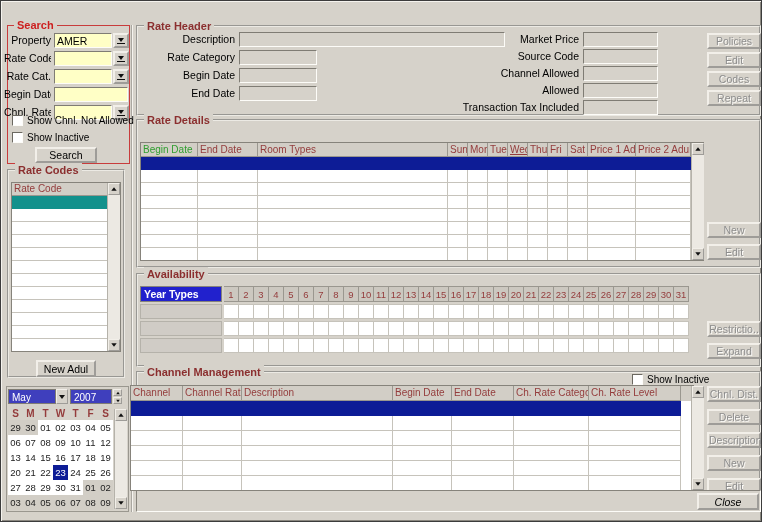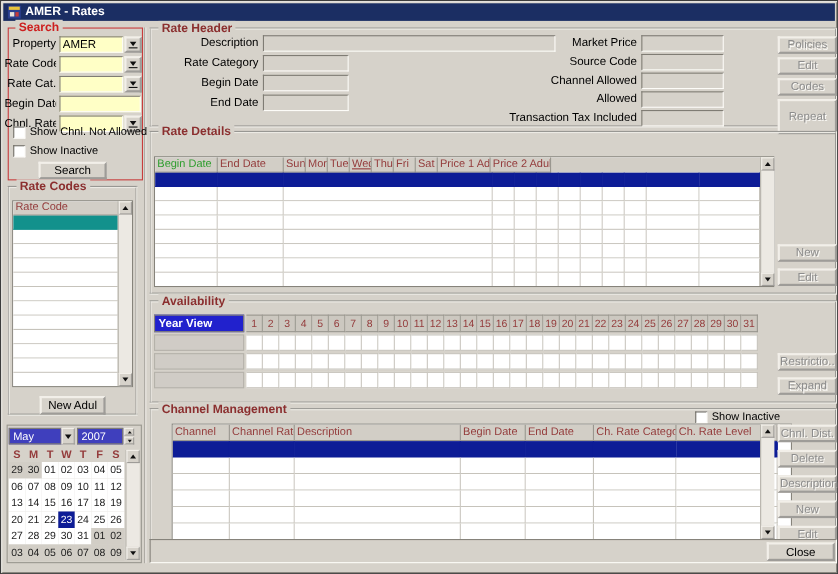--- a/index.html
+++ b/index.html
@@ -79,29 +79,20 @@
   .cal-cell.out{background:#d2cec6;}
   .cal-cell.selected{background:#0d1c96;color:#fff;}
 
   .bottombar{position:absolute;border:1px solid;border-color:#86837b #fdfcf8 #fdfcf8 #86837b;background:#d6d2ca;}
   .vsep{position:absolute;width:2px;border-left:1px solid #aaa7a0;border-right:1px solid #f5f3ee;}
 </style>
 </head>
 <body>
 
 <div class="window">
-  <div class="titlebar">
-    <svg width="12" height="12">
-      <rect x="0" y="0" width="12" height="12" fill="#2a3f8f"></rect>
-      <rect x="1" y="1" width="10" height="3" fill="#e8c43a"></rect>
-      <rect x="2" y="6" width="4" height="4" fill="#e8e4da"></rect>
-      <rect x="7" y="6" width="3" height="4" fill="#c43a3a"></rect>
-    </svg>
-    <span>AMER - Rates</span>
-  </div>
 
   <div class="client">
     <div class="vsep" style="left:128px;top:6px;height:487px;"></div>
 
     <div class="group search-group" style="left:4px;top:6px;width:123px;height:139px;">
       <span class="legend">Search</span>
     </div>
     <div id="search-fields">
         <span class="flabel" style="left: 1px; top: 14px; width: 47px;">Property</span>
         <input class="field" readonly="" value="AMER" style="left: 51px; top: 14px; width: 58px;">
@@ -296,30 +287,31 @@
         <input class="field gray" readonly="" style="left: 580px; top: 47px; width: 75px;">
         <span class="flabel" style="left: 400px; top: 64px; width: 176px;">Allowed</span>
         <input class="field gray" readonly="" style="left: 580px; top: 64px; width: 75px;">
         <span class="flabel" style="left: 400px; top: 81px; width: 176px;">Transaction Tax Included</span>
         <input class="field gray" readonly="" style="left: 580px; top: 81px; width: 75px;">
       </div>
     <div id="rate-header-buttons">
         <button class="btn disabled" style="left: 704px; top: 14px; width: 54px; height: 16px;">Policies</button>
         <button class="btn disabled" style="left: 704px; top: 33px; width: 54px; height: 16px;">Edit</button>
         <button class="btn disabled" style="left: 704px; top: 52px; width: 54px; height: 16px;">Codes</button>
-        <button class="btn disabled" style="left: 704px; top: 71px; width: 54px; height: 32px;">Repeat</button>
+        <button class="btn disabled" style="left: 704px; top: 71px; width: 54px; height: 16px;">Repeat</button>
       </div>
 
     <div class="group" style="left:133px;top:100px;width:625px;height:149px;">
       <span class="legend">Rate Details</span>
     </div>
     <div class="tbl" id="rate-details-table" style="left:137px;top:123px;width:564px;height:119px;">
         <div class="thead">
           <div class="th green" style="width: 57px; height: 14px; line-height: 13px;">Begin Date</div>
           <div class="th" style="width: 60px; height: 14px; line-height: 13px;">End Date</div>
+          <div class="th" style="width: 190px; height: 14px; line-height: 13px;">Room Types</div>
           <div class="th" style="width: 20px; height: 14px; line-height: 13px;">Sun</div>
           <div class="th" style="width: 20px; height: 14px; line-height: 13px;">Mon</div>
           <div class="th" style="width: 20px; height: 14px; line-height: 13px;">Tue</div>
           <div class="th" style="width: 20px; height: 14px; line-height: 13px; text-decoration: underline;">Wed</div>
           <div class="th" style="width: 20px; height: 14px; line-height: 13px;">Thu</div>
           <div class="th" style="width: 20px; height: 14px; line-height: 13px;">Fri</div>
           <div class="th" style="width: 20px; height: 14px; line-height: 13px;">Sat</div>
           <div class="th" style="width: 48px; height: 14px; line-height: 13px;">Price 1 Adul</div>
           <div class="th" style="width: 55px; height: 14px; line-height: 13px;">Price 2 Adul</div>
         </div>
@@ -446,21 +438,21 @@
     </div>
     <div id="rate-details-buttons">
         <button class="btn disabled" style="left: 704px; top: 203px; width: 54px; height: 16px;">New</button>
         <button class="btn disabled" style="left: 704px; top: 225px; width: 54px; height: 16px;">Edit</button>
       </div>
 
     <div class="group" style="left:133px;top:254px;width:625px;height:94px;">
       <span class="legend">Availability</span>
     </div>
     <div class="av-header" id="av-header" style="left:137px;top:267px;">
-      <div class="av-yv">Year View</div>
+      <div class="av-yv">Year Types</div>
     <div class="av-day">1</div>
         <div class="av-day">2</div>
         <div class="av-day">3</div>
         <div class="av-day">4</div>
         <div class="av-day">5</div>
         <div class="av-day">6</div>
         <div class="av-day">7</div>
         <div class="av-day">8</div>
         <div class="av-day">9</div>
         <div class="av-day">10</div>
@@ -593,21 +585,21 @@
     <div id="availability-buttons">
         <button class="btn disabled" style="left: 704px; top: 302px; width: 54px; height: 16px;">Restrictio..</button>
         <button class="btn disabled" style="left: 704px; top: 324px; width: 54px; height: 16px;">Expand</button>
       </div>
 
     <div class="group" style="left:133px;top:352px;width:625px;height:121px;">
       <span class="legend">Channel Management</span>
     </div>
     <div class="cb" style="left:629px;top:355px;"></div>
     <span class="cb-label" style="left:644px;top:355px;">Show Inactive</span>
-    <div class="tbl" id="channel-table" style="left:153px;top:366px;width:564px;height:106px;">
+    <div class="tbl" id="channel-table" style="left:127px;top:366px;width:564px;height:106px;">
         <div class="thead">
           <div class="th" style="width: 52px; height: 15px; line-height: 14px;">Channel</div>
           <div class="th" style="width: 59px; height: 15px; line-height: 14px;">Channel Rate</div>
           <div class="th" style="width: 151px; height: 15px; line-height: 14px;">Description</div>
           <div class="th" style="width: 59px; height: 15px; line-height: 14px;">Begin Date</div>
           <div class="th" style="width: 62px; height: 15px; line-height: 14px;">End Date</div>
           <div class="th" style="width: 75px; height: 15px; line-height: 14px;">Ch. Rate Category</div>
           <div class="th" style="width: 92px; height: 15px; line-height: 14px;">Ch. Rate Level</div>
         </div>
         <div class="trow sel">
@@ -675,15 +667,15 @@
     </div>
     <div id="channel-buttons">
         <button class="btn disabled" style="left: 704px; top: 367px; width: 54px; height: 16px;">Chnl. Dist.</button>
         <button class="btn disabled" style="left: 704px; top: 390px; width: 54px; height: 16px;">Delete</button>
         <button class="btn disabled" style="left: 704px; top: 413px; width: 54px; height: 16px;">Description</button>
         <button class="btn disabled" style="left: 704px; top: 436px; width: 54px; height: 16px;">New</button>
         <button class="btn disabled" style="left: 704px; top: 459px; width: 54px; height: 16px;">Edit</button>
       </div>
 
     <div class="bottombar" style="left:133px;top:471px;width:625px;height:22px;"></div>
-    <button class="btn" style="left:694px;top:474px;width:62px;height:17px;">Close</button>
+    <button class="btn" style="left:694px;top:474px;width:62px;height:17px;font-style:italic;">Close</button>
   </div>
 </div>
 
 </body></html>

